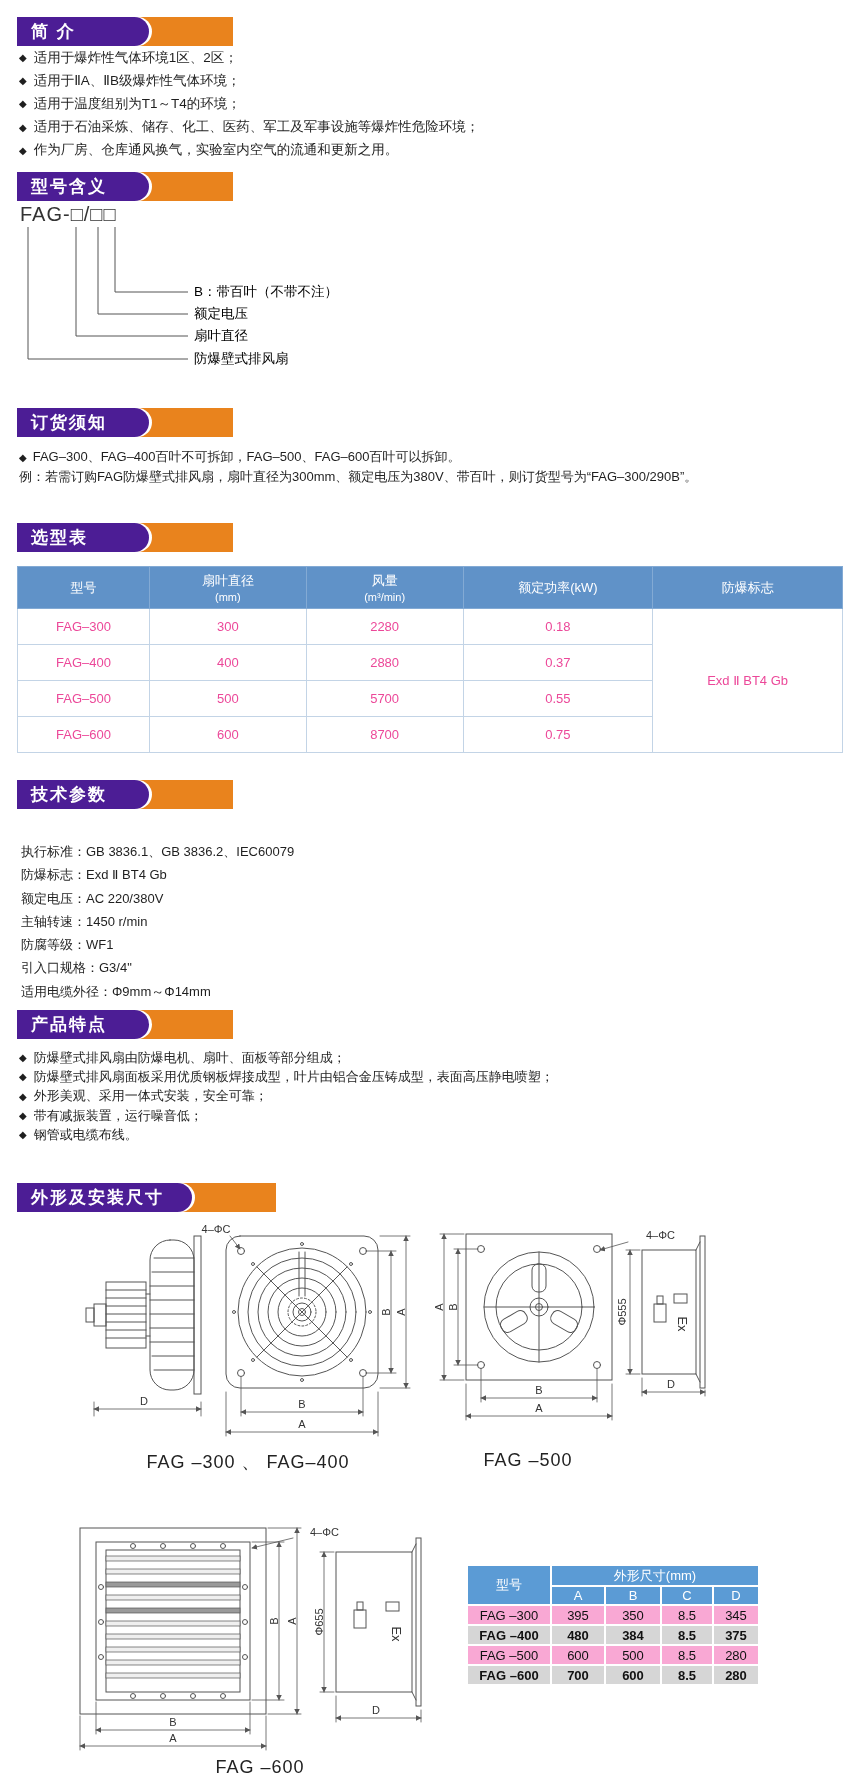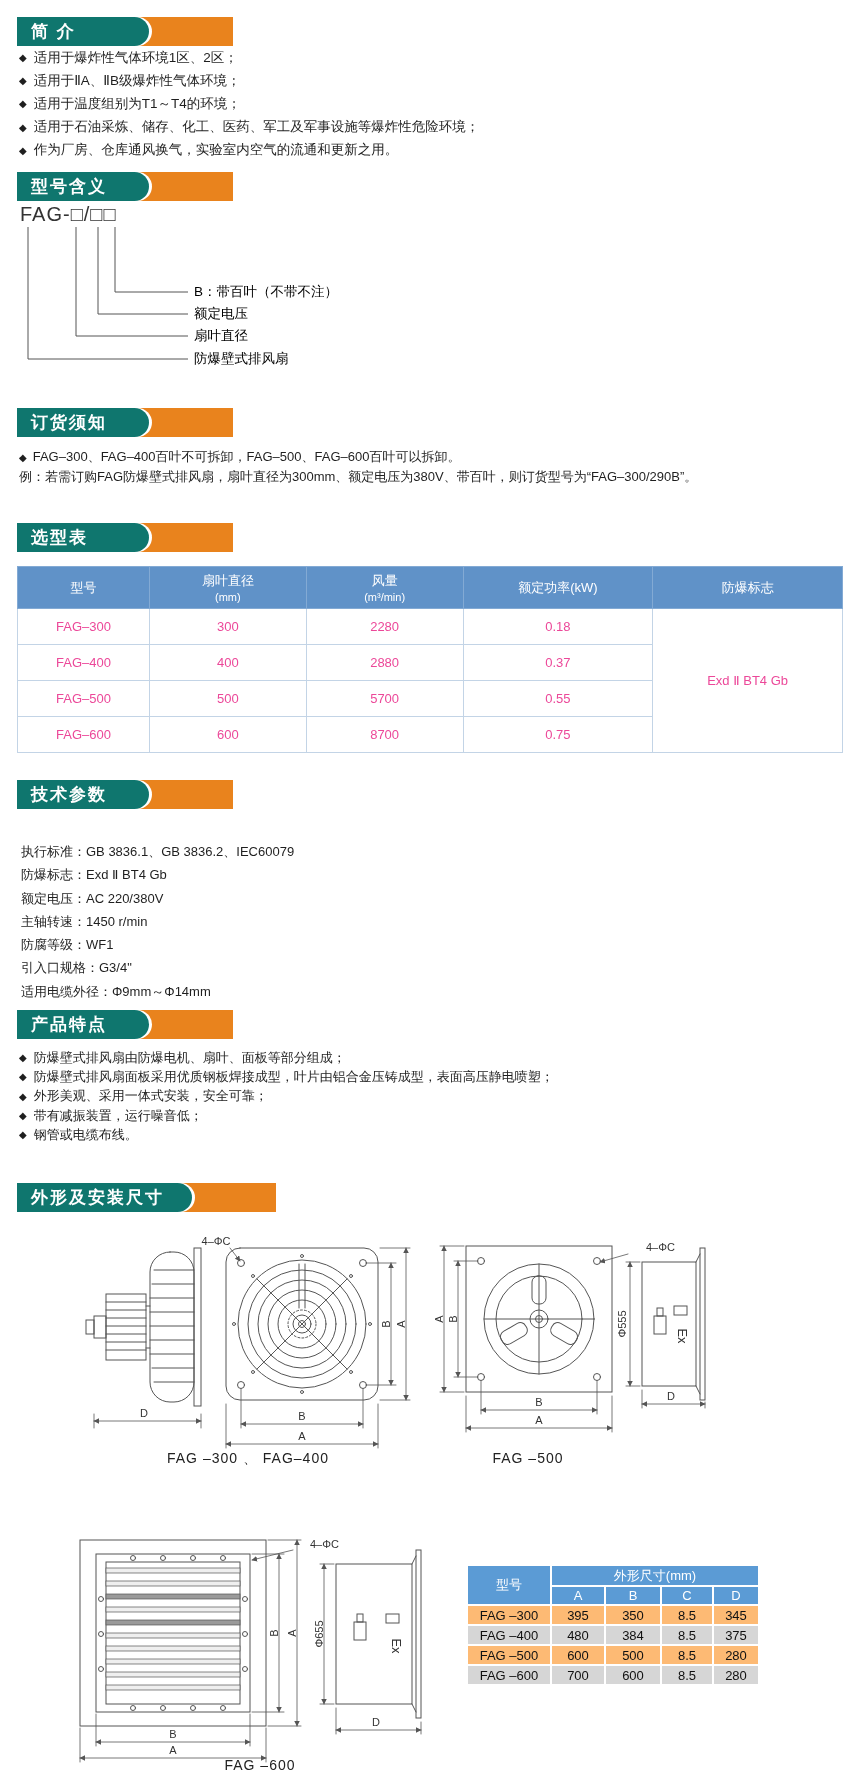--- a/index.html
+++ b/index.html
@@ -2,21 +2,21 @@
 <html><head>
 <meta charset="utf-8">
 <style>
   * { margin:0; padding:0; box-sizing:border-box; }
   html,body { background:#fff; }
   body { font-family:"Liberation Sans","DejaVu Sans",sans-serif; color:#1f1f1f; }
   .page { position:relative; width:860px; height:1785px; background:#fff; overflow:hidden; }
 
   
   .banner { position:absolute; left:17px; height:29px; display:flex; }
-  .banner .navy { background:#0f766e; color:#fff; font-weight:bold; font-size:17px;
+  .banner .navy { background:#4c1d95; color:#fff; font-weight:bold; font-size:17px;
                   line-height:29px; padding:0 28px 0 14px; min-width:132px;
                   border-radius:0 16px 16px 0; position:relative; z-index:1;
                   box-shadow:3px 0 0 0 #fff; letter-spacing:2px; white-space:nowrap; }
   .banner .orange { background:#e9831d; width:100px; margin-left:-16px; }
 
   
   .blist { position:absolute; left:19px; }
   .b-line { display:flex; align-items:center; height:23.2px; font-size:13.5px; white-space:nowrap; }
   .b-line .di { font-size:10px; margin-right:7px; color:#1f1f1f; }
   .feat .b-line { height:19.3px; font-size:13px; }
@@ -38,31 +38,31 @@
   .sel-table { position:absolute; left:17px; top:566px; width:826px; border-collapse:collapse; }
   .sel-table th { background:#6092c8; color:#fff; font-weight:normal; font-size:13px;
                   border:1px solid #83aad4; height:42px; text-align:center; }
   .sel-table th .subline { font-size:11px; margin-top:1px; }
   .sel-table td { background:#fff; border:1px solid #c3d4e6; font-size:13px; color:#ec4899;
                   text-align:center; height:36px; }
   .sel-table .w1{width:16%;} .sel-table .w2{width:19%;} .sel-table .w3{width:19%;}
   .sel-table .w4{width:23%;margin-left:35px;} .sel-table .w5{width:23%;}
 
   
-  .drw { position:absolute;margin-top:12px; }
+  .drw { position:absolute; }
   .drw svg text { font-family:"Liberation Sans","DejaVu Sans",sans-serif; fill:#333; }
-  .caption { position:absolute; font-size:14px; color:#222; text-align:center; letter-spacing:1px; }
+  .caption { position:absolute; font-size:18px; color:#222; text-align:center; letter-spacing:1px; }
 
   
   .dim-table { position:absolute; left:468px; top:1566px; border-collapse:separate; border-spacing:0; }
   .dim-table th { background:#5b9bd5; color:#fff; font-weight:normal; font-size:13px;
                   border-right:2px solid #fff; border-bottom:2px solid #fff; text-align:center; }
-  .dim-table td { font-size:13px; color:#111; text-align:center; background:#fdba74;
+  .dim-table td { font-size:13px; color:#111; text-align:center; background:#f9a8d4;
                   border-right:2px solid #fff; border-bottom:2px solid #fff; height:20px; }
-  .dim-table tr.gray td { background:#d6d6d6; }
+  .dim-table tr.gray td { background:#d6d6d6;font-weight:bold; }
   .dim-table .cm{width:84px;} .dim-table .ca{width:54px;} .dim-table .cb{width:56px;}
   .dim-table .cc{width:52px;} .dim-table .cd{width:46px;}
   .dim-table .h1{height:21px;} .dim-table .h2{height:19px;}
 </style>
 </head>
 <body>
 
 <div class="page">
 
   <div class="banner" style="top:17px">

